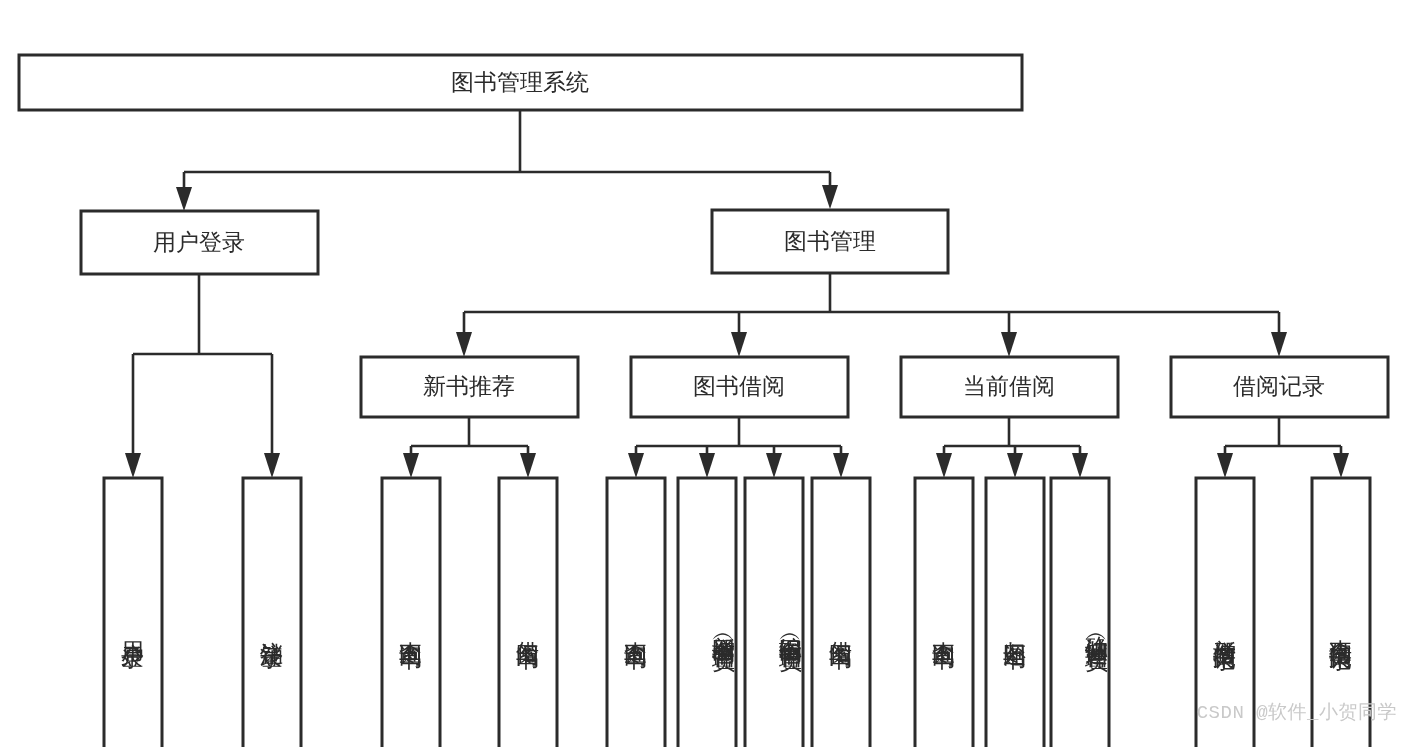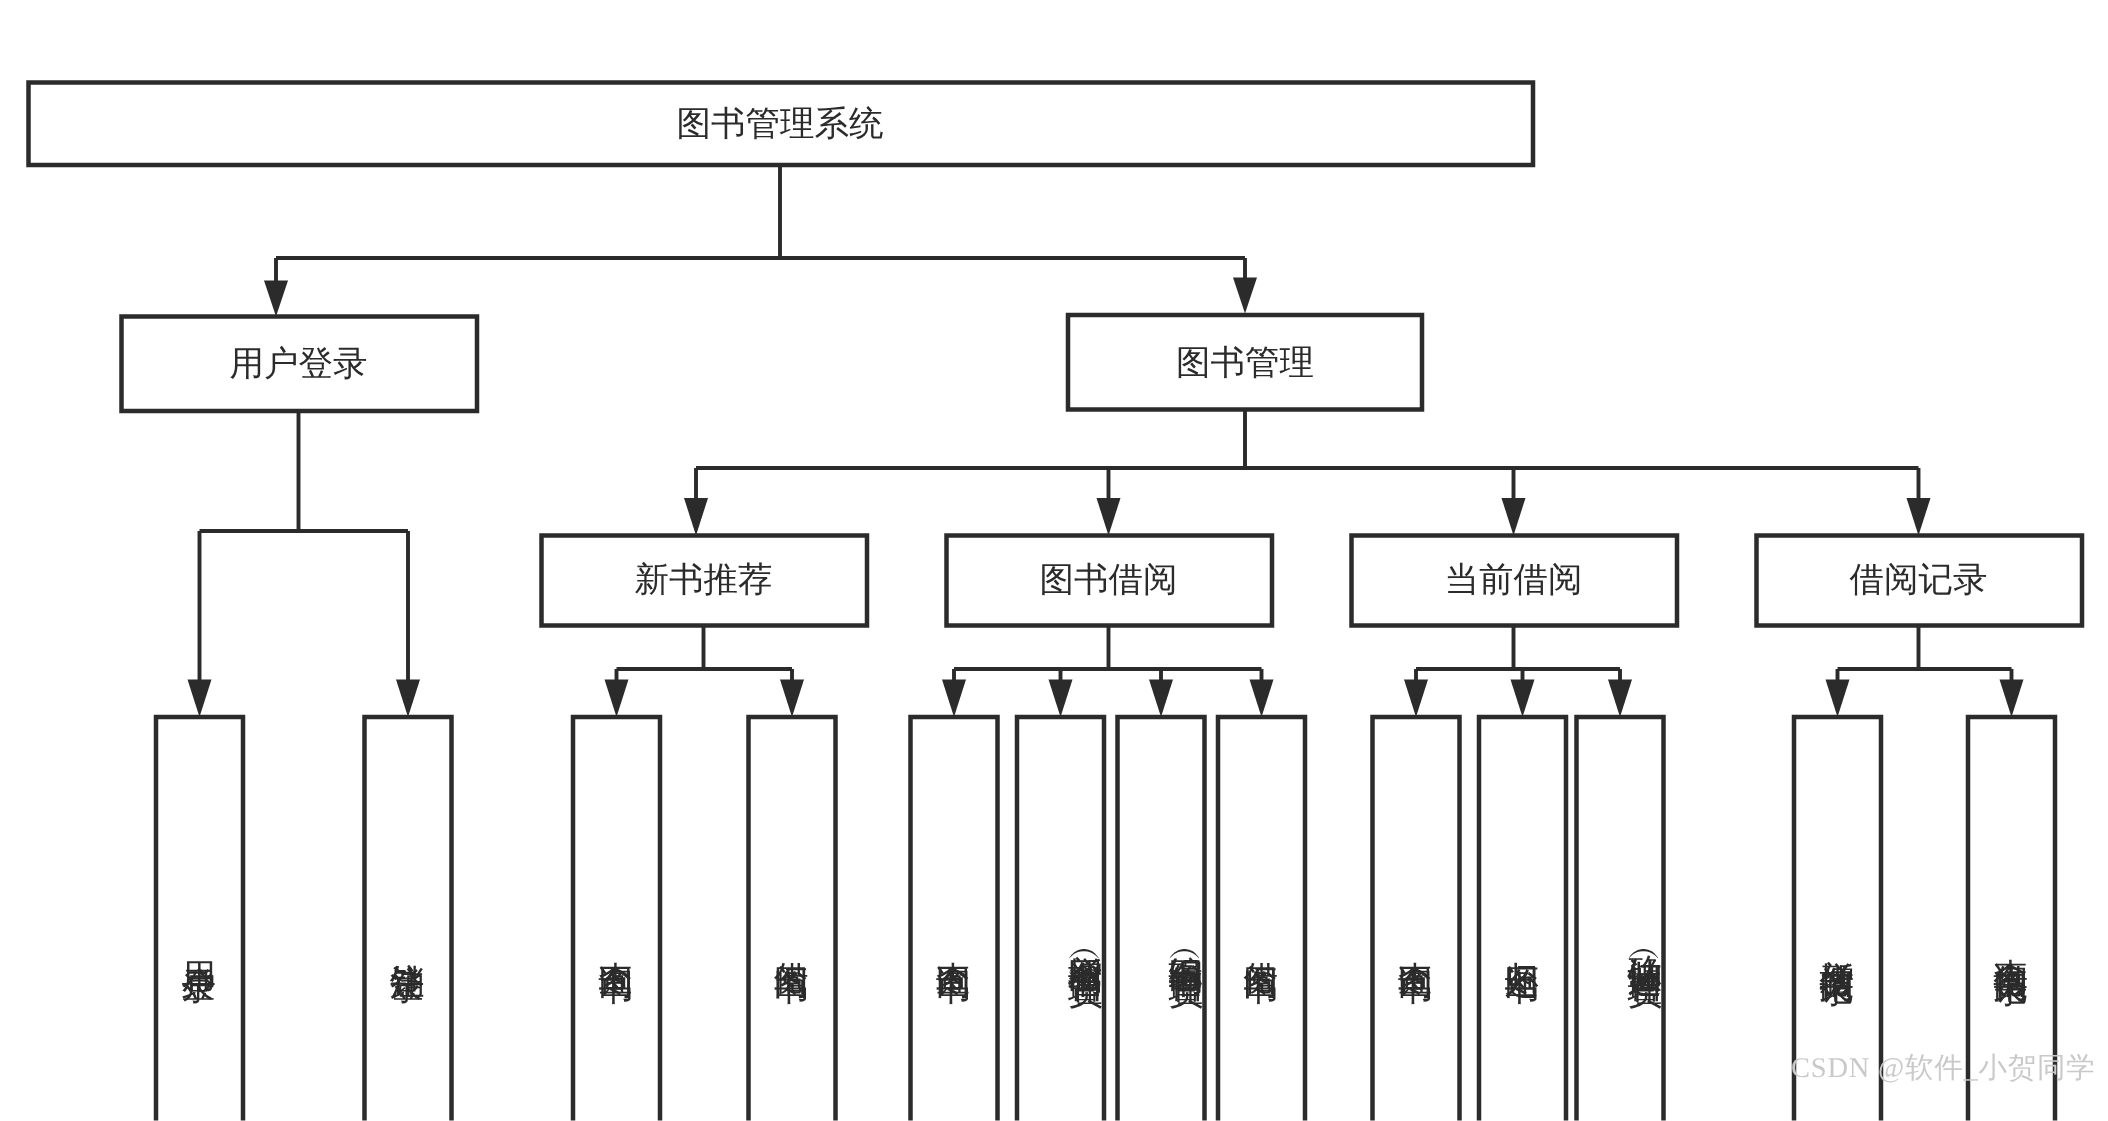--- a/index.html
+++ b/index.html
@@ -66,21 +66,21 @@
     line-height: 1.05;
     letter-spacing: 2px;
     color: #2b2b2b;
     white-space: nowrap;
     pointer-events: none;
   }
   .watermark {
     position: absolute;
     right: 8px;
     bottom: 6px;
-    font-family: Liberation Serif, serif;
+    font-family: Liberation Mono, monospace;
     font-size: 19px;
     color: #c9c9c9;
     letter-spacing: 0.5px;
     white-space: nowrap;
   }
 </style>
 </head>
 <body>
 
 <div id="diagram-root">

